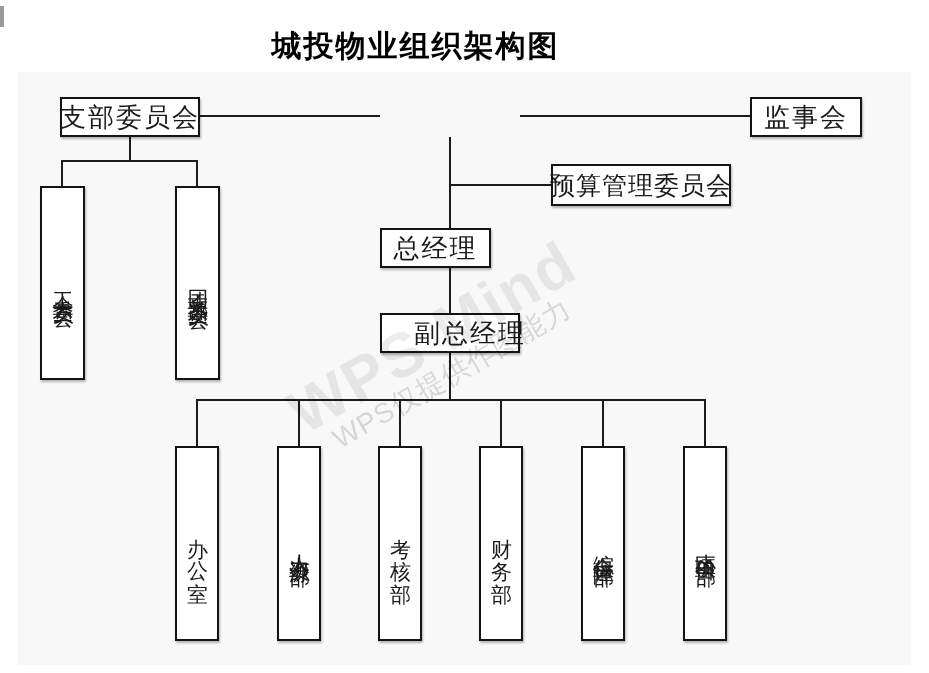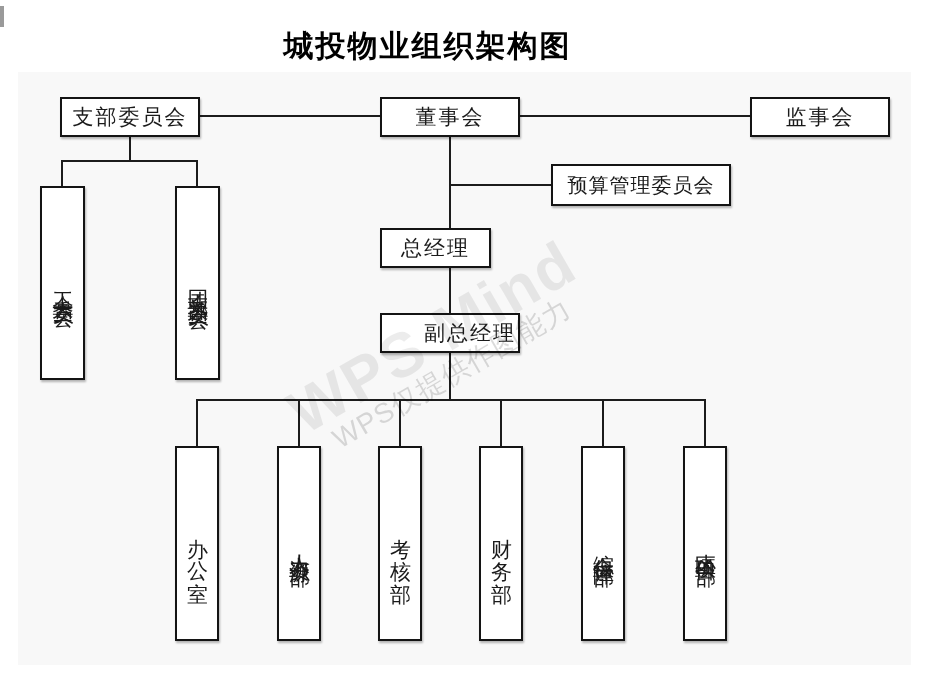--- a/index.html
+++ b/index.html
@@ -3,31 +3,31 @@
 <meta charset="utf-8">
 <style>
   html,body { margin:0; padding:0; background:#ffffff; }
   .page {
     position:relative; width:929px; height:673px; background:#ffffff;
     overflow:hidden; font-family:"DejaVu Serif","Liberation Serif",serif;
   }
   .scroll-frag { position:absolute; left:0; top:6px; width:4px; height:21px; background:#9a9a9a; z-index:6; }
   .title {
     position:absolute; left:0; top:26px; width:831px; text-align:center;
-    font-size:30px; font-weight:bold; color:#000; letter-spacing:2px; z-index:2;margin-left:12px;
+    font-size:30px; font-weight:bold; color:#000; letter-spacing:2px; z-index:2;
   }
   .canvas-bg { position:absolute; left:18px; top:72px; width:893px; height:593px; background:#f8f8f8; z-index:0; }
   .box {
     position:absolute; background:#ffffff; border:2px solid #141414; box-sizing:border-box;
     box-shadow:1px 2px 2px rgba(0,0,0,0.28);
     display:flex; align-items:center; justify-content:center;
     color:#1a1a1a; z-index:2;
   }
-  .hbox { font-size:21px; letter-spacing:2px; white-space:nowrap; }
-  .hbox-sm { font-size:20px; letter-spacing:1px; }
+  .hbox { font-size:26px; letter-spacing:2px; white-space:nowrap; }
+  .hbox-sm { font-size:25px; letter-spacing:1px; }
   .vbox { font-size:21px; }
   .vlabel { writing-mode:vertical-rl; text-orientation:upright; line-height:1; }
   .sp3  { letter-spacing:3px;  transform:translateY(1px); }
   .sp4  { letter-spacing:4px;  transform:translateY(2px); }
   .sp22 { letter-spacing:22px; transform:translateY(11px); }
   .hline, .vline { position:absolute; background:#1c1c1c; z-index:1; }
   .hline { height:2px; }
   .vline { width:2px; }
   .wm-big {
     position:absolute; left:432px; top:337px;
@@ -69,24 +69,21 @@
   <div class="vline" style="left:196px;top:399px;height:47px;"></div>
   <div class="vline" style="left:298px;top:399px;height:47px;"></div>
   <div class="vline" style="left:399px;top:399px;height:47px;"></div>
   <div class="vline" style="left:500px;top:399px;height:47px;"></div>
   <div class="vline" style="left:602px;top:399px;height:47px;"></div>
   <div class="vline" style="left:704px;top:399px;height:47px;"></div>
 
   <div class="box hbox" style="left:60px;top:97px;width:140px;height:40px;">
     <span>支部委员会</span>
   </div>
-  <div class="box hbox" style="left:380px;top:97px;width:140px;height:40px;">
-    <span>董事会</span>
-  </div>
-  <div class="box hbox" style="left:750px;top:97px;width:140px;height:40px;">
+  <div class="box hbox" style="left:750px;top:97px;width:112px;height:40px;">
     <span>监事会</span>
   </div>
 
   <div class="box hbox hbox-sm" style="left:551px;top:164px;width:180px;height:42px;">
     <span>预算管理委员会</span>
   </div>
 
   <div class="box hbox" style="left:380px;top:228px;width:111px;height:40px;">
     <span>总经理</span>
   </div>

